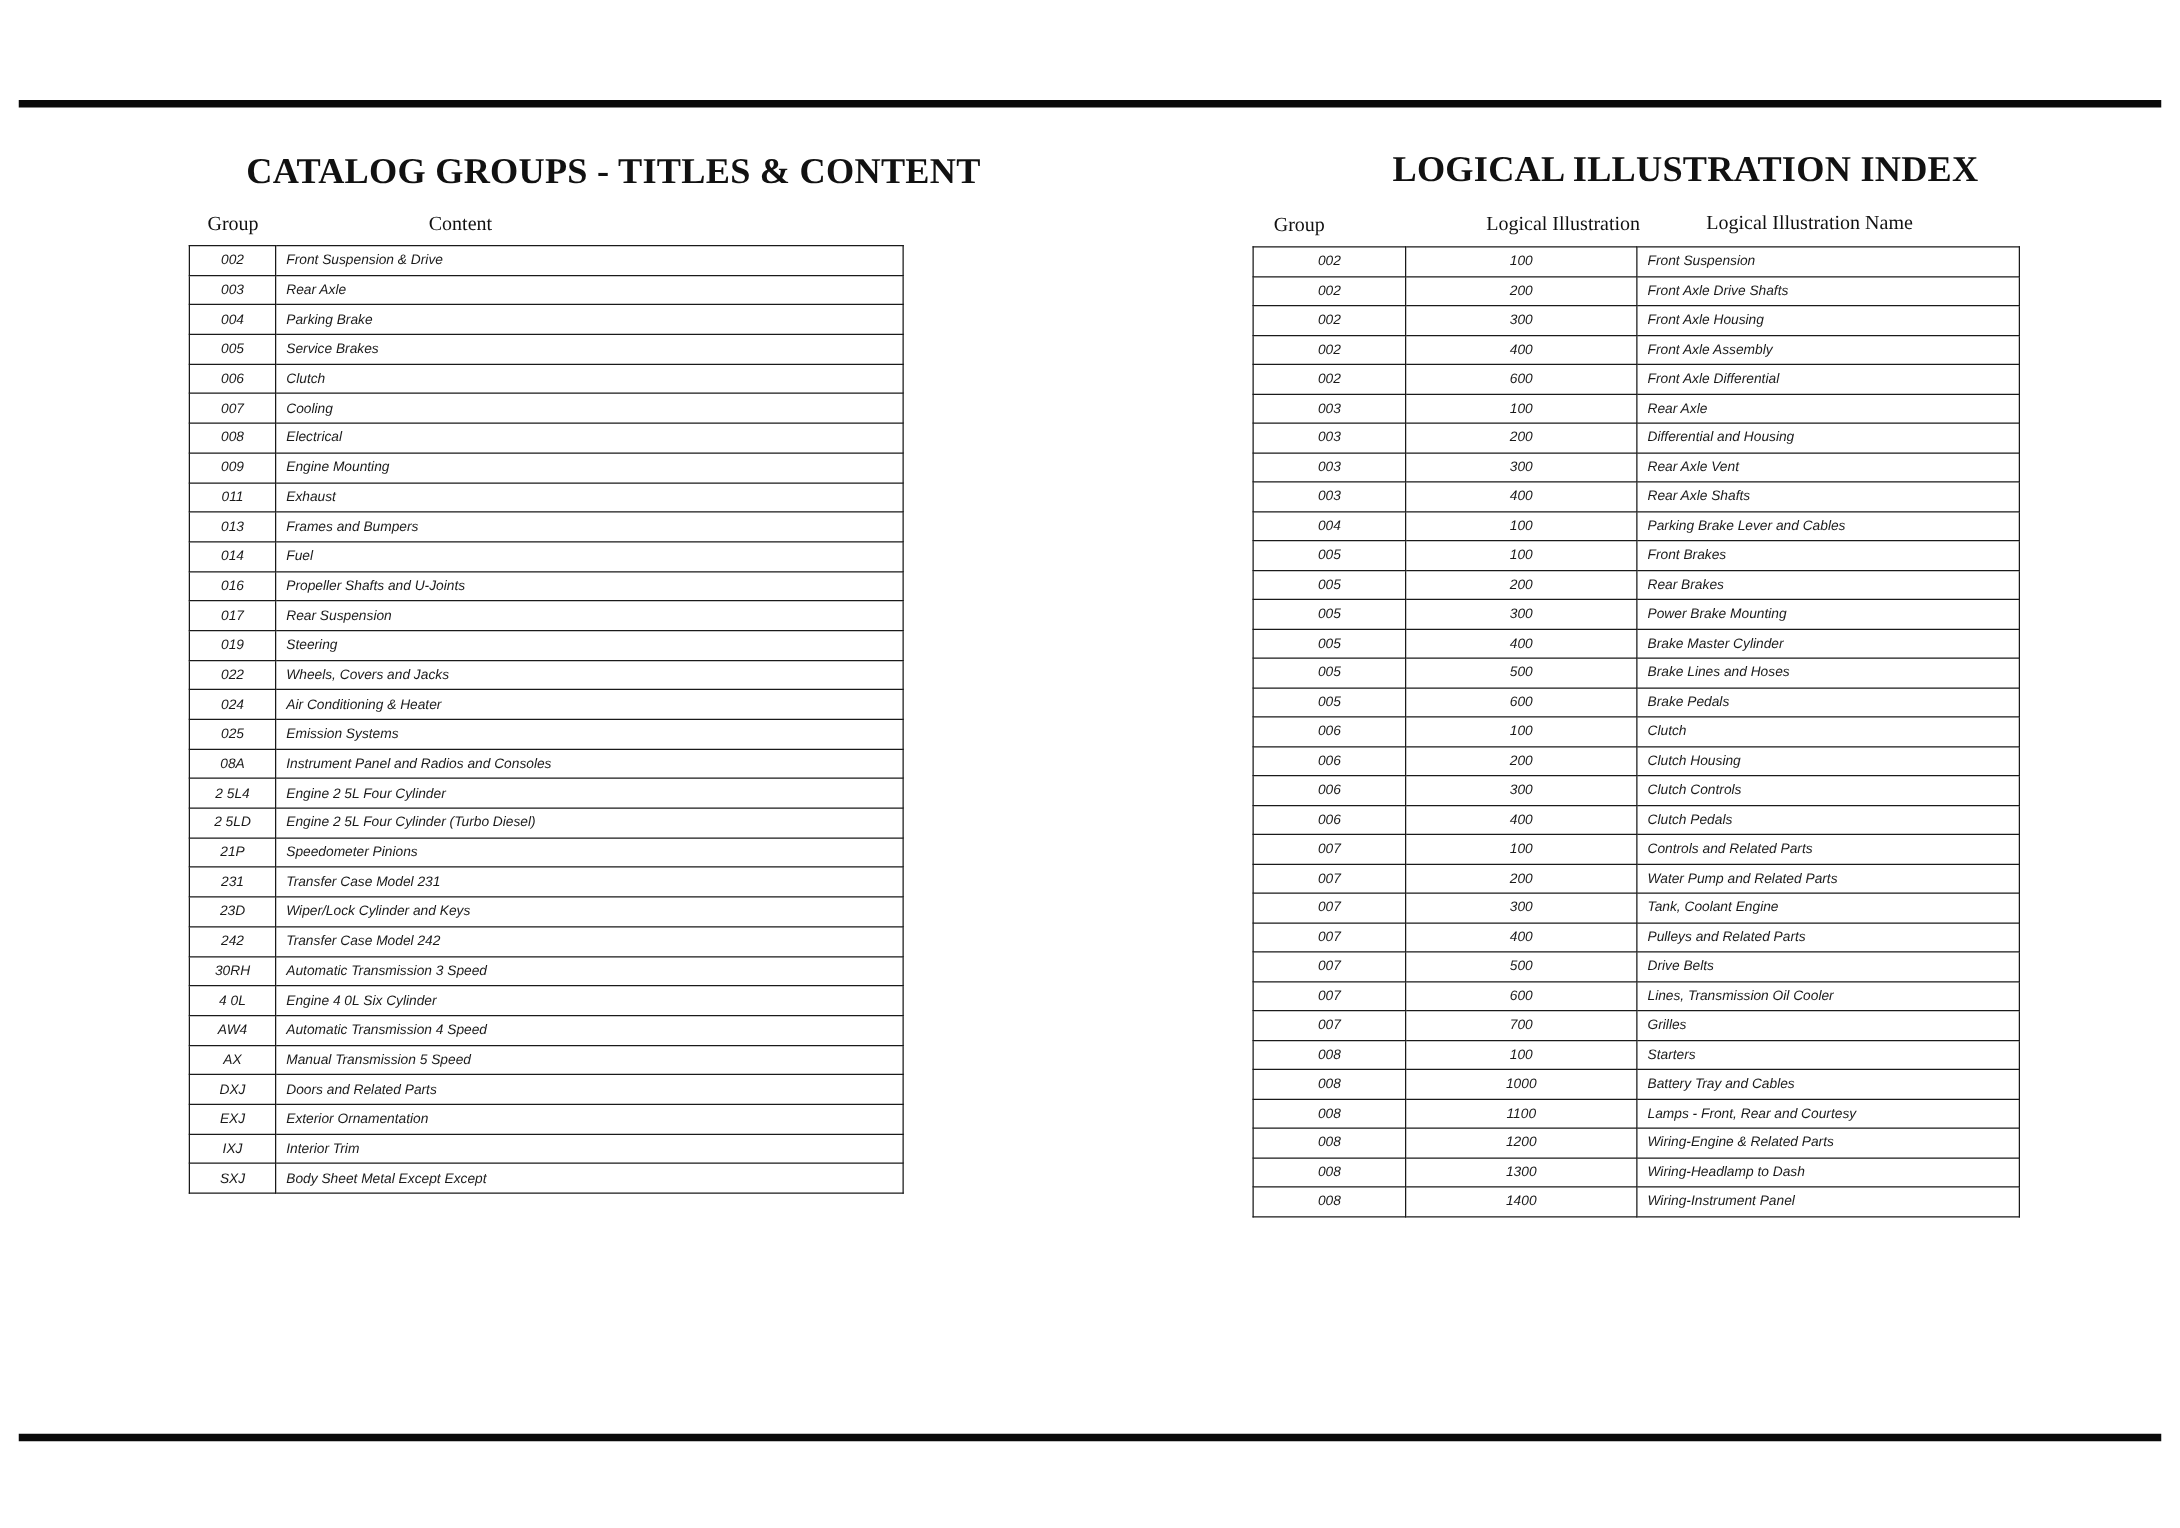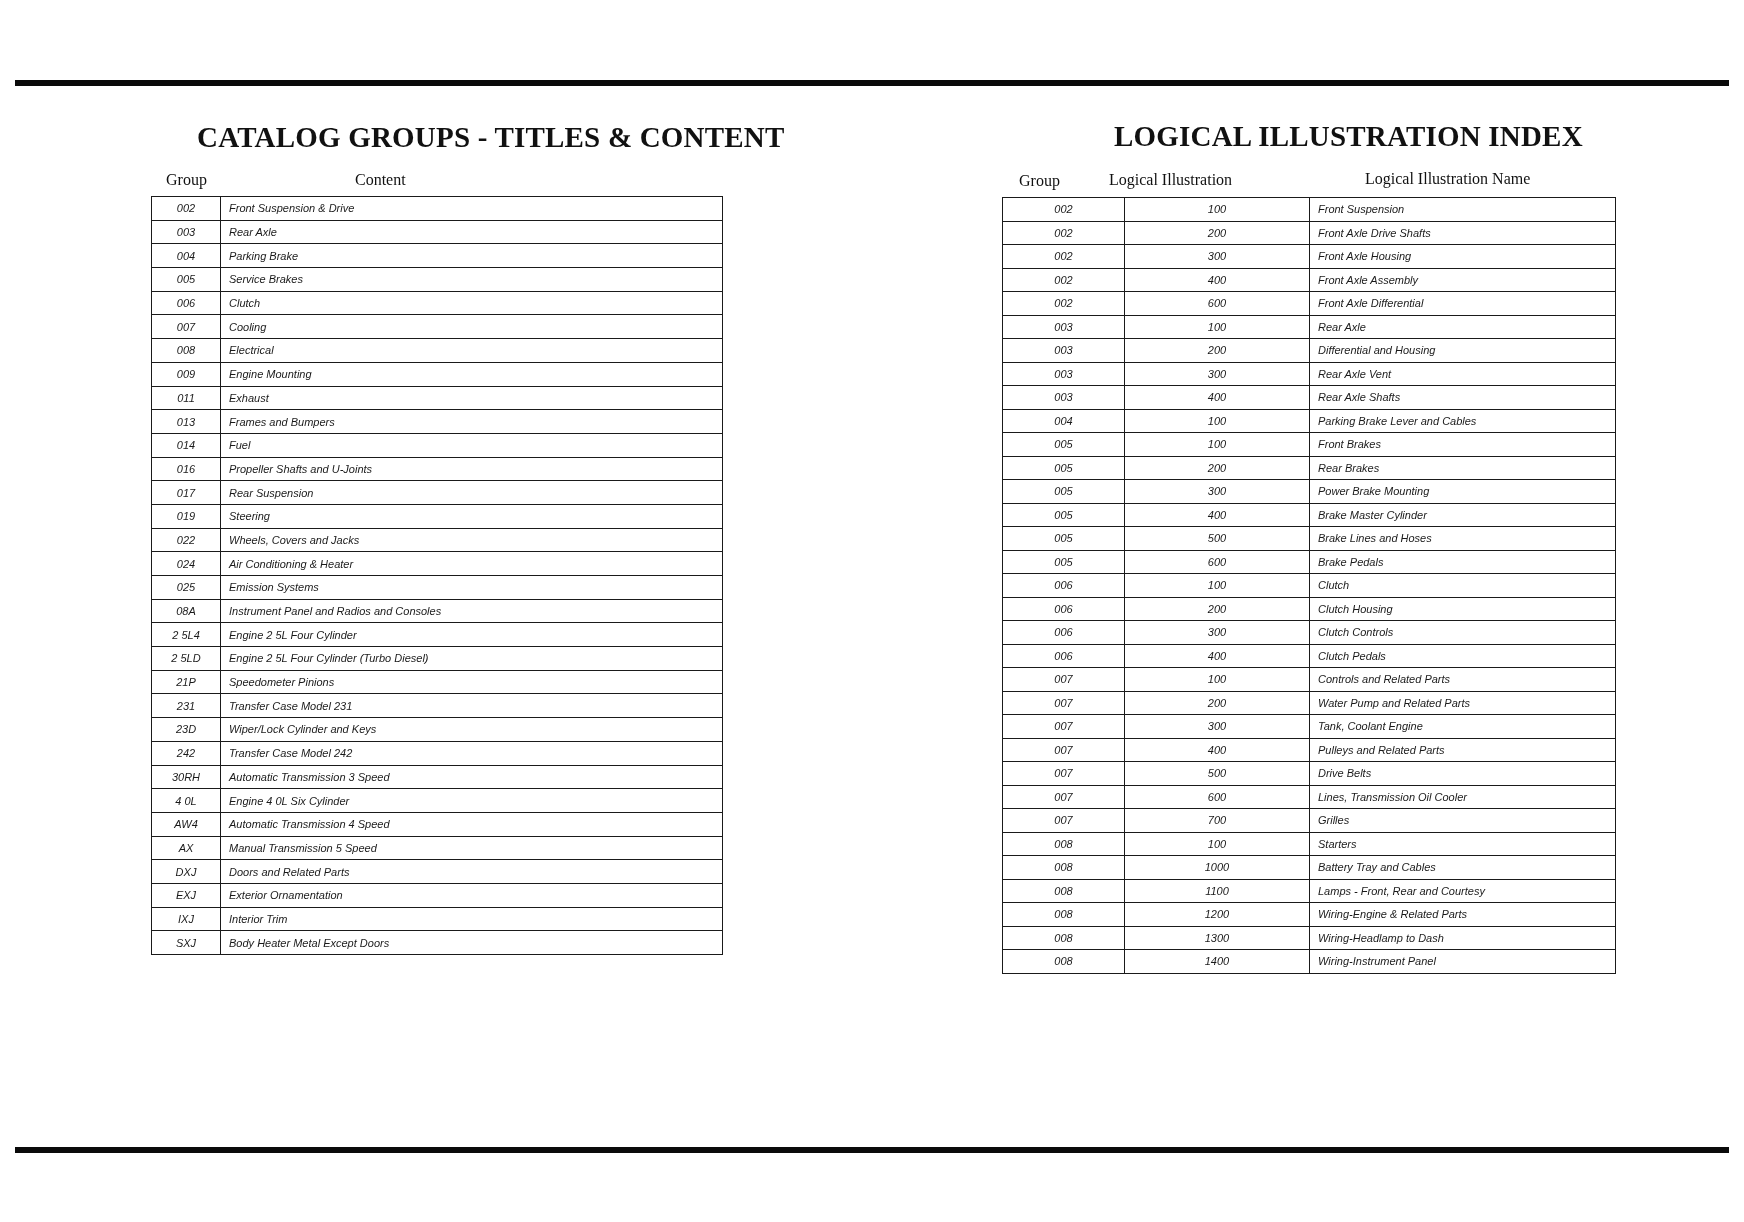--- a/index.html
+++ b/index.html
@@ -65,21 +65,21 @@
     #right-table { left: 1002px; top: 197px; width: 614px; }
     #right-table td { height: 22.5px; }
   </style>
 </head>
 <body>
 
 <div class="rule top"></div>
 
 <div class="section-title" style="left:197px; top:121px;">CATALOG GROUPS - TITLES &amp; CONTENT</div>
 <div class="col-head" style="left:166px; top:171px;">Group</div>
-<div class="col-head" style="left:355px; top:171px;text-align:right;">Content</div>
+<div class="col-head" style="left:343px; top:171px;text-align:right;">Content</div>
 
 <table class="grid" id="left-table">
   <colgroup>
       <col style="width:69px">
       <col>
     </colgroup>
   <tbody id="left-body">
       <tr>
         <td class="c">002</td>
         <td class="l">Front Suspension &amp; Drive</td>
@@ -199,28 +199,28 @@
       <tr>
         <td class="c">EXJ</td>
         <td class="l">Exterior Ornamentation</td>
       </tr>
       <tr>
         <td class="c">IXJ</td>
         <td class="l">Interior Trim</td>
       </tr>
       <tr>
         <td class="c">SXJ</td>
-        <td class="l">Body Heater Metal Except Doors</td>
+        <td class="l">Body Sheet Metal Except Except</td>
       </tr>
     </tbody>
 </table>
 
 <div class="section-title" style="left:1114px; top:120px;">LOGICAL ILLUSTRATION INDEX</div>
 <div class="col-head" style="left:1019px; top:172px;">Group</div>
-<div class="col-head" style="left:1109px; top:171px;text-align:right;">Logical Illustration</div>
+<div class="col-head" style="left:1189px; top:171px;text-align:right;">Logical Illustration</div>
 <div class="col-head" style="left:1340px; top:170px;margin-left:25px;">Logical Illustration Name</div>
 
 <table class="grid" id="right-table">
   <colgroup>
       <col style="width:122px">
       <col style="width:185px">
       <col>
     </colgroup>
   <tbody id="right-body">
       <tr>

